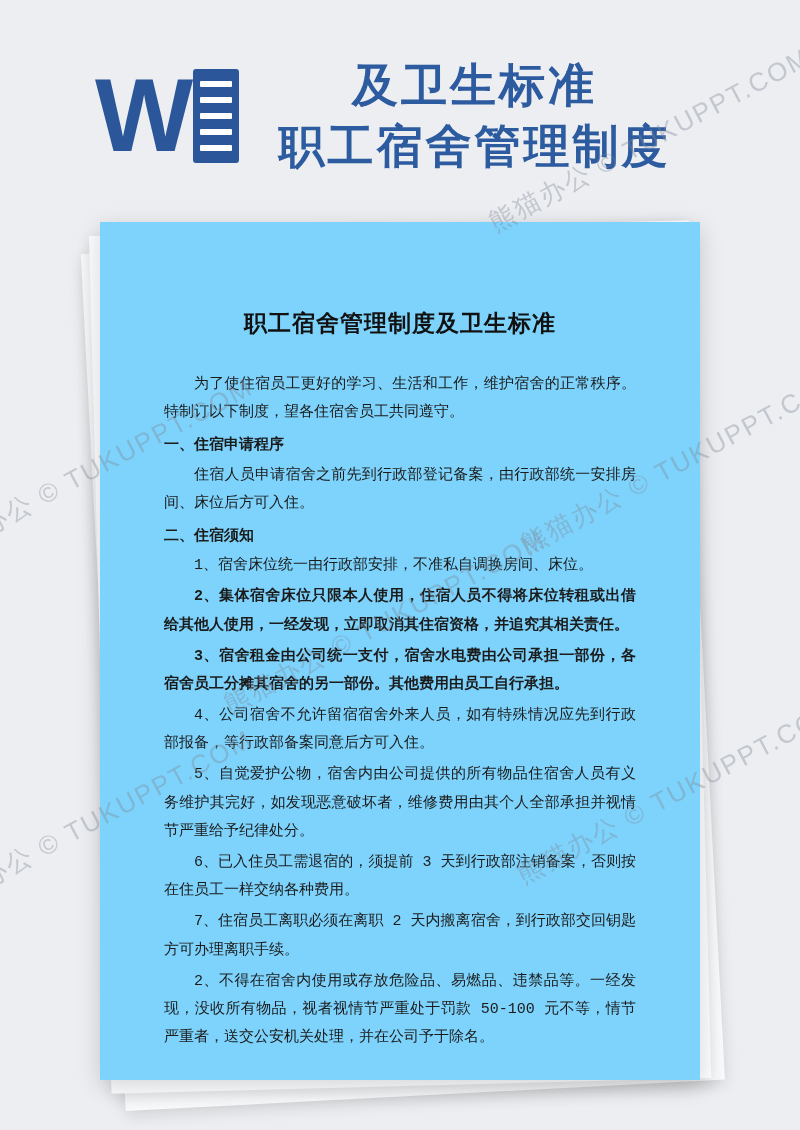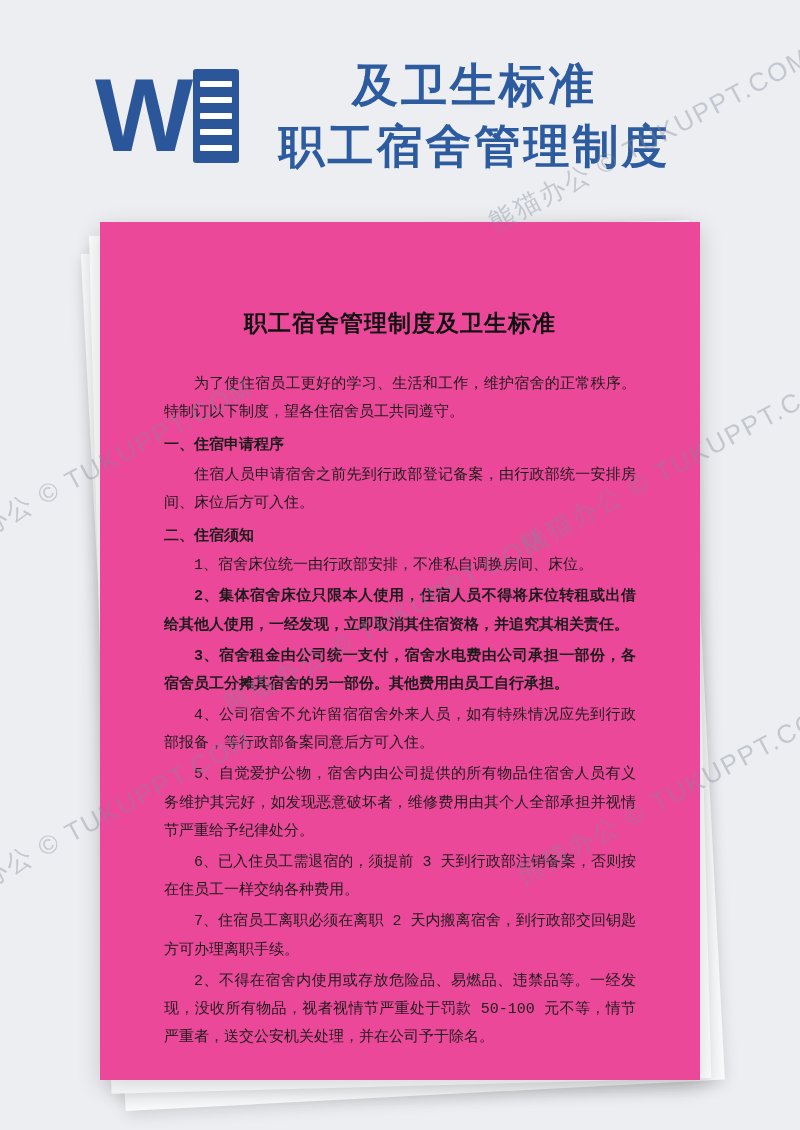--- a/index.html
+++ b/index.html
@@ -64,21 +64,21 @@
 
   
   .paper-stack {
     position: absolute;
     left: 100px; top: 222px;
     width: 600px; height: 858px;
   }
   .sheet {
     position: absolute;
     left: 0; top: 0; right: 0; bottom: 0;
-    background: #ec4899;
+    background: #7dd3fc;
   }
   .sheet-back-2 {
     transform: rotate(-3deg) translate(2px, 16px);
     background: #f9fafb;
     box-shadow: 0 5px 16px rgba(0,0,0,0.12);
   }
   .sheet-back-1 {
     transform: rotate(-1.5deg) translateY(6px);
     background: #fcfdfe;
     box-shadow: 0 5px 16px rgba(0,0,0,0.10);

